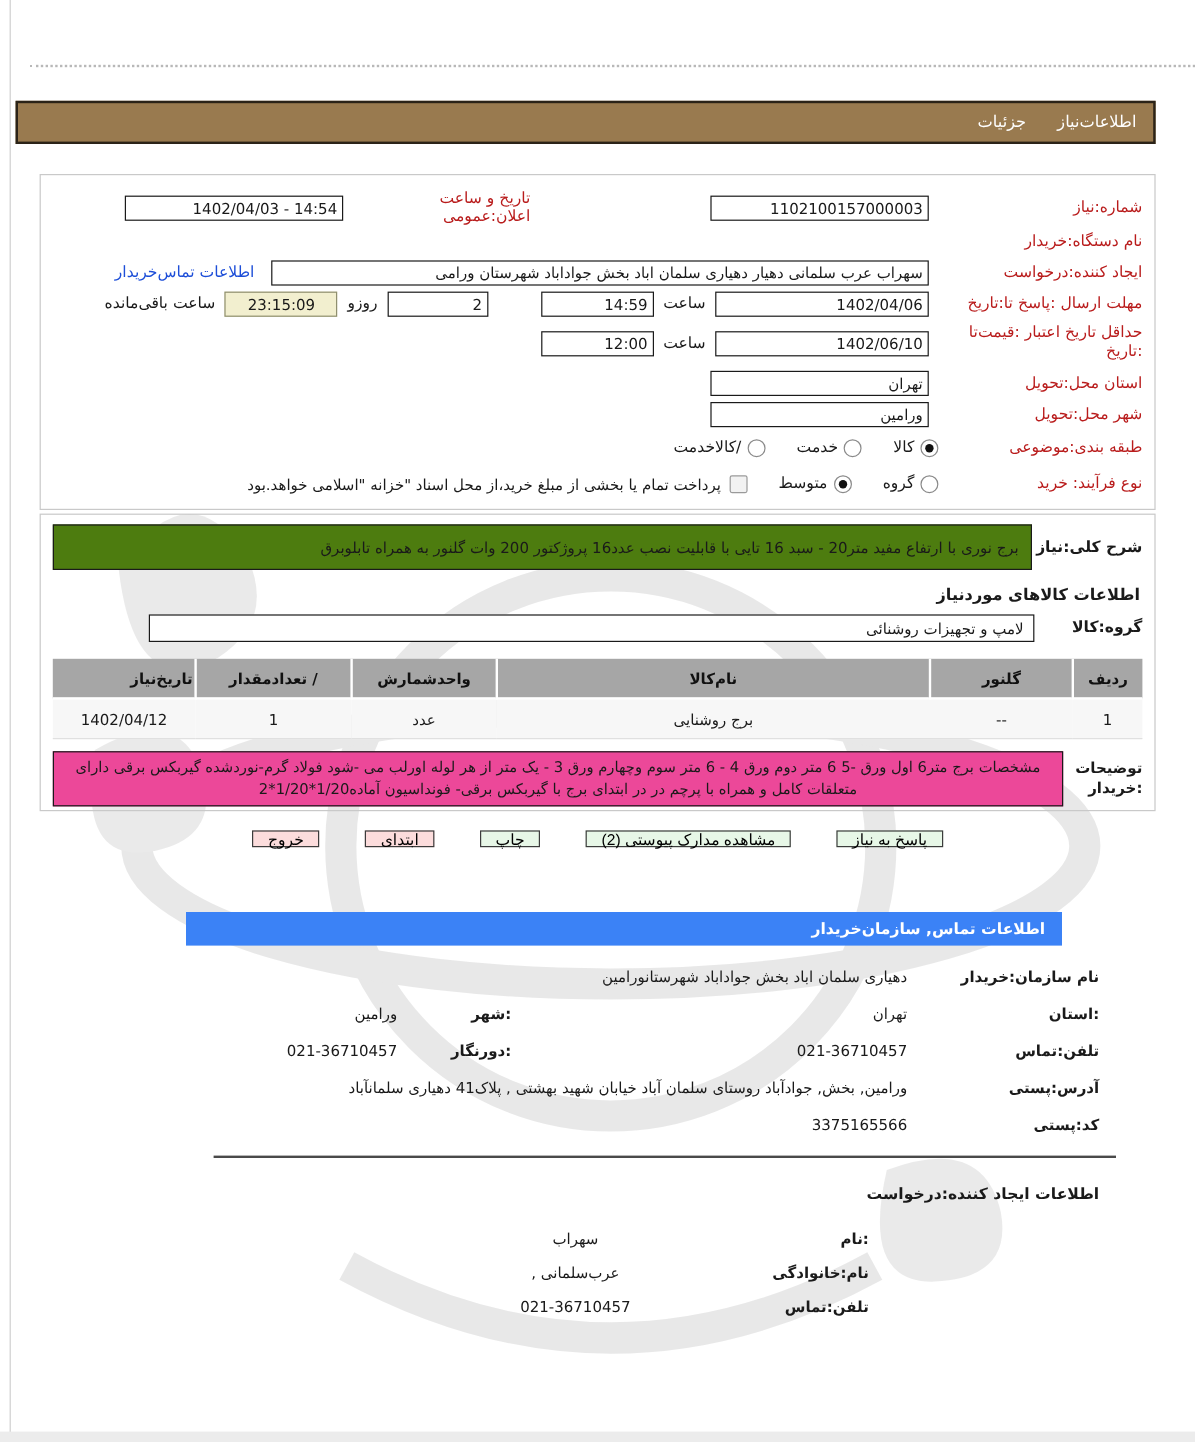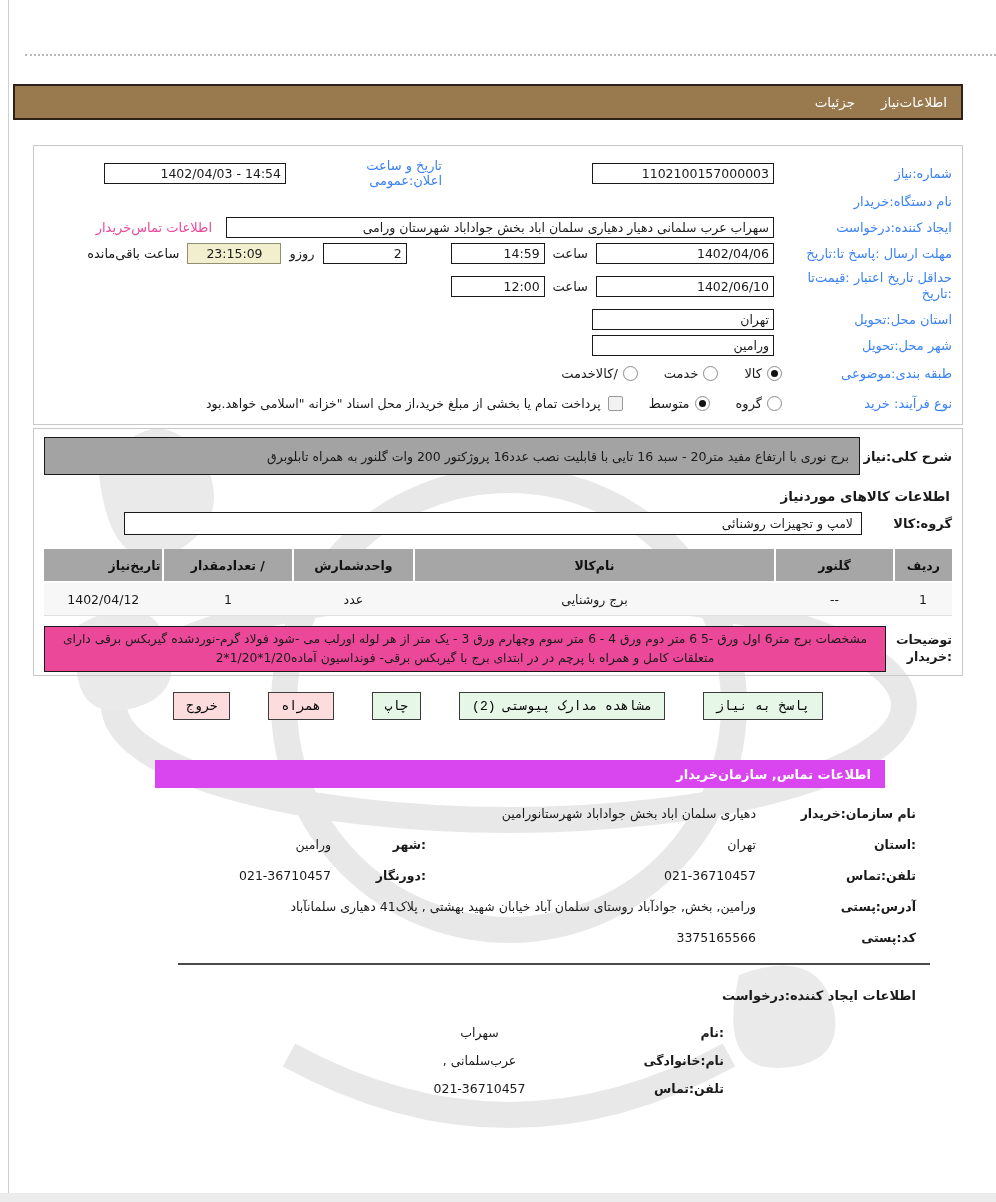--- a/index.html
+++ b/index.html
@@ -9,78 +9,78 @@
   .dotted{position:absolute;top:54px;left:25px;right:0;border-top:2px dotted #b8b8b8;}
   .bottom-strip{position:absolute;bottom:0;left:0;right:0;height:9px;background:#ececec;}
 
   
   .wm{position:absolute;top:415px;right:35px;z-index:0;opacity:.5;pointer-events:none;}
 
   
   .tabbar{position:absolute;top:84px;right:33px;left:13px;height:36px;background:#997a4f;
           border:2px solid #2b2318;display:flex;align-items:center;gap:26px;
           padding:0 14px;color:#fff;font-size:13.5px;z-index:2;box-sizing:border-box;}
-  .bar2{position:absolute;top:760px;right:111px;width:730px;height:28px;background:#d946ef;
+  .bar2{position:absolute;top:760px;right:111px;width:730px;height:28px;background:#3b82f6;
         color:#fff;display:flex;align-items:center;padding:0 14px;font-weight:bold;
         font-size:13px;z-index:2;box-sizing:border-box;}
 
   
   .panel{position:absolute;right:33px;width:930px;border:1px solid #c9c9c9;z-index:1;box-sizing:border-box;}
   .panel1{top:145px;height:280px;padding:12px 10px;}
   .panel2{top:428px;height:248px;padding:8px 10px;}
 
   .frow{display:flex;align-items:center;min-height:26px;font-size:13px;}
-  .flabel{width:158px;flex-shrink:0;color:#3b82f6;}
+  .flabel{width:158px;flex-shrink:0;color:#b91c1c;}
   .flabel2{line-height:1.25;}
   .box{border:1px solid #1a1a1a;background:#fff;height:19px;display:flex;align-items:center;
        padding:0 4px;font-size:12.5px;box-sizing:content-box;overflow:hidden;white-space:nowrap;}
   .w180{width:172px;}
   .w175{width:168px;}
   .w90{width:84px;justify-content:flex-start;}
   .w80{width:74px;}
   .wide{width:538px;}
   .timer{background:#f2efcf;border:1px solid #8f8f6f;width:84px;justify-content:center;}
   .mgap{margin-right:20px;}
   .sgap{margin-right:8px;align-items:center;}
   .lbl-sm{margin-right:8px;margin-left:8px;}
-  .link{color:#ec4899;margin-right:14px;cursor:pointer;margin-left:12px;}
+  .link{color:#1d4ed8;margin-right:14px;cursor:pointer;margin-left:12px;}
   .num{direction:ltr;unicode-bidi:isolate;}
 
   .radio{width:13px;height:13px;border:1px solid #8a8a8a;border-radius:50%;background:#fff;
          position:relative;flex-shrink:0;margin-left:5px;}
   .radio.sel::after{content:'';position:absolute;inset:3px;background:#111;border-radius:50%;}
   .optgap{margin-right:26px;display:flex;align-items:center;}
   .checkbox{width:13px;height:13px;border:1px solid #9a9a9a;background:#f2f2f2;border-radius:2px;
             flex-shrink:0;margin-left:7px;}
 
   
   .desc-row{display:flex;align-items:center;}
   .desc-label{width:92px;font-weight:bold;font-size:13px;flex-shrink:0;}
   .desc-box{border:1px solid #1a1a1a;flex:1;min-height:32px;display:flex;
-            align-items:center;padding:2px 10px;font-size:12.5px;background:#a3a3a3;}
+            align-items:center;padding:2px 10px;font-size:12.5px;background:#4d7c0f;}
   .goods-heading{font-weight:bold;margin:13px 2px 8px;font-size:13.5px;}
   .group-row{display:flex;align-items:center;}
   .group-label{width:90px;font-weight:bold;font-size:13px;flex-shrink:0;}
   .group-box{border:1px solid #1a1a1a;flex:1;margin-left:80px;height:21px;display:flex;
              align-items:center;padding:0 8px;font-size:12.5px;background:#fff;}
   .ptable{width:100%;border-collapse:collapse;margin-top:14px;font-size:12.5px;}
   .ptable th{background:#a6a6a6;color:#111;font-weight:bold;height:30px;border-left:2px solid #fff;
              border-bottom:2px solid #fff;}
   .ptable th:last-child{border-left:none;text-align:right;}
   .ptable td{background:#f7f7f7;height:30px;text-align:center;border-bottom:1px solid #e0e0e0;}
   .notes-row{display:flex;align-items:center;margin-top:10px;}
   .notes-label{width:66px;font-weight:bold;font-size:12.5px;line-height:1.35;flex-shrink:0;}
   .notes-box{flex:1;border:1px solid #1a1a1a;padding:3px 10px;font-size:12.3px;text-align:center;
              line-height:1.55;background:#ec4899;}
 
   
   .btnrow{position:absolute;top:692px;right:0;left:0;display:flex;justify-content:center;
           gap:38px;z-index:2;}
-  .btn{height:28px;display:flex;align-items:center;padding:0 12px;border:1px solid #3c3c3c;
-       font-size:13px;cursor:pointer;box-sizing:border-box;font-family:Liberation Mono, monospace;}
+  .btn{height:14px;display:flex;align-items:center;padding:0 12px;border:1px solid #3c3c3c;
+       font-size:13px;cursor:pointer;box-sizing:border-box;}
   .btn.green{background:#e7f7e7;}
   .btn.pink{background:#fcdcdc;}
 
   
   .contact{position:absolute;top:806px;right:80px;width:845px;font-size:12.5px;z-index:1;}
   .crow{display:flex;align-items:flex-start;margin-bottom:11px;min-height:20px;}
   .c-label{width:160px;font-weight:bold;flex-shrink:0;}
   .c-value{text-align:right;}
   .c-value.w{width:330px;flex-shrink:0;}
   .c-label2{width:95px;font-weight:bold;flex-shrink:0;}
@@ -276,21 +276,21 @@
         <span style="display:block;">:خریدار</span>
       </span>
       <div class="notes-box"><span>مشخصات برج متر6 اول ورق -5 6 متر دوم ورق 4 - 6 متر سوم وچهارم ورق 3 - یک متر از هر لوله اورلب می -شود فولاد گرم-نوردشده گیربکس برقی دارای متعلقات کامل و همراه با پرچم در در ابتدای برج با گیربکس برقی- فونداسیون آماده1/20*1/20*2</span></div>
     </div>
   </div>
 
   <div class="btnrow">
     <button class="btn green">پاسخ به نیاز</button>
     <button class="btn green">مشاهده مدارک پیوستی (2)</button>
     <button class="btn green">چاپ</button>
-    <button class="btn pink">همراه</button>
+    <button class="btn pink">ابتدای</button>
     <button class="btn pink">خروج</button>
   </div>
 
   <div class="bar2">
     <span>اطلاعات  تماس, سازمان‌خریدار</span>
   </div>
 
   <div class="contact">
     <div class="crow">
       <span class="c-label">نام سازمان:خریدار</span>

